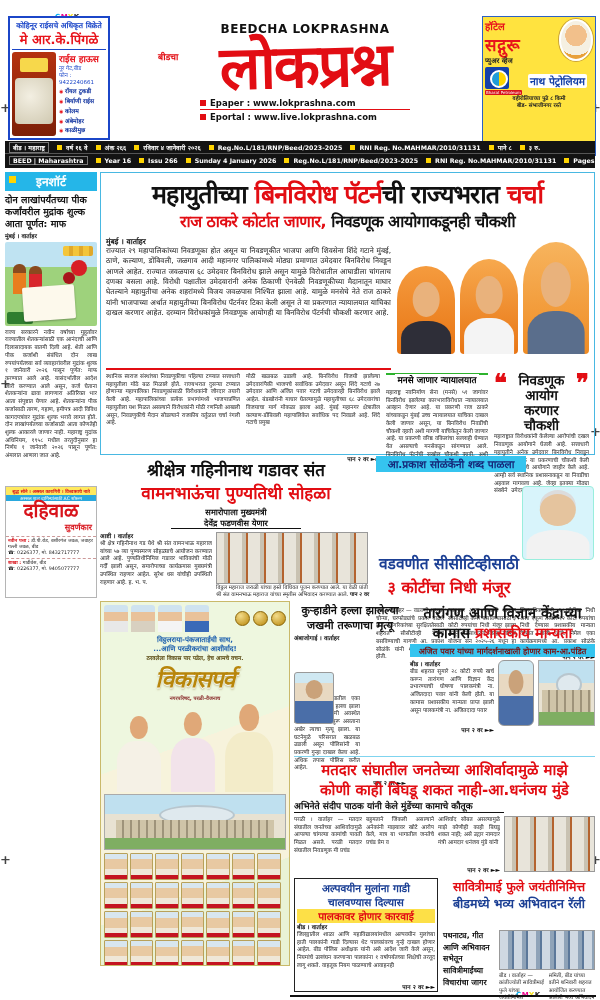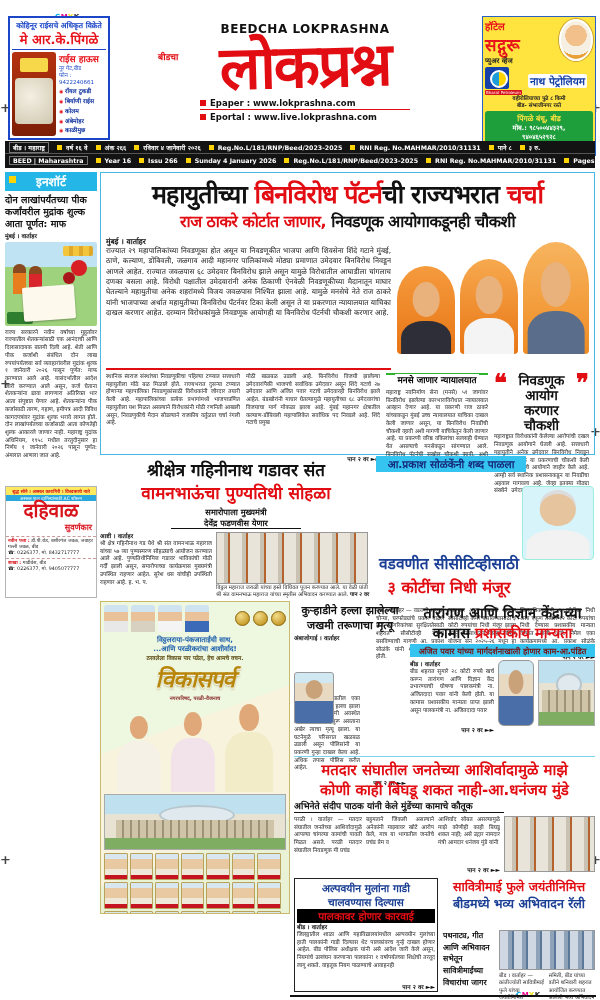--- a/index.html
+++ b/index.html
@@ -191,25 +191,20 @@
     </div>
     <div style="display:flex; gap:6px; align-items:center; margin-top:2px;">
       <div>
         <div class="bp-box"></div>
         <div class="bp-cap">Bharat Petroleum</div>
       </div>
       <div class="nath">नाथ पेट्रोलियम</div>
     </div>
     <div class="hotel-addr">वहीरोलियाच्या पुढे ८ किमी</div>
     <div class="hotel-addr">बीड- संभाजीनगर रस्ते</div>
-    <div class="pingale-box" style="margin-top:2px;">
-      <div class="a">पिंगळे बंधू, बीड</div>
-      <div class="b">मोब.: ९८५००४४३२९,</div>
-      <div class="b">९४०४६५२९२८</div>
-    </div>
   </div>
 
   <div class="abs infobar" style="left:5px; top:141px; width:590px; height:27px;">
     <div class="inforow" style="border-bottom:1px solid #555;">
       <span class="it first">बीड । महाराष्ट्र</span>
       <span class="sq"></span>
         <span class="it">वर्ष १६ वे</span>
       <span class="sq"></span>
         <span class="it">अंक २६६</span>
       <span class="sq"></span>
@@ -335,21 +330,21 @@
     <div style="display:flex; gap:4px; margin-top:9px;">
       <div class="tiny jt hide-x" style="width:68px; height:52px;">बीड । वार्ताहर — वडवणी शहरात चोऱ्या, घरफोड्यांचे प्रकार वाढले होते. नागरिकांच्या सुरक्षिततेसाठी शहरात सीसीटीव्ही यंत्रणा बसविण्याची मागणी आ. प्रकाश सोळंके यांनी शासनाकडे केली होती.</div>
       <div class="tiny jt hide-x" style="width:68px; height:52px;">त्यानुसार आता वडवणी शहरात सीसीटीव्ही कॅमेरे बसविण्यासाठी ३ कोटी रुपयांचा निधी मंजूर झाला असून सर्वसाधारण जिल्हा वार्षिक योजना सन २०२५-२६ मधून हा निधी देण्यात आला आहे.</div>
       <div style="flex:1;">
         <div class="tiny jt hide-x" style="height:46px;">जिल्हाधिकाऱ्यांनी ९ कोटींचा निधी असा एकूण तब्बल १२ कोटी रुपयांचा निधी देण्यास प्रशासकीय मान्यता देण्यात आली आहे. नेमेल एका कार्यक्रमामध्ये आ. प्रकाश सोळंके यांच्या समक्ष</div>
         <div class="more" style="font-size:6px; text-align:right;">पान २ वर ►►</div>
       </div>
     </div>
   </div>
 
-  <div class="abs vikas" style="left:100px; top:601px; width:190px; height:313px; padding:3px;">
+  <div class="abs vikas" style="left:100px; top:601px; width:190px; height:365px; padding:3px;">
     <div style="display:flex; gap:3px; align-items:center;">
       <div class="vleader" style="--c:#e8e8e8;"></div>
       <div class="vleader" style="--c:#d8d0c0;"></div>
       <div class="vleader" style="--c:#f4f4f4;"></div>
       <div class="vleader" style="--c:#3a6ab8;"></div>
       <div style="flex:1;"></div>
       <div class="coin"></div>
       <div class="coin"></div>
       <div class="coin"></div>
     </div>
@@ -441,21 +436,21 @@
         <div class="tiny jt hide-x" style="height:50px;">आशिर्वाद सोबत असल्यामुळे माझे कोणीही काही बिघडू शकत नाही; असे उद्गार नामदार मंत्री आमदार धनंजय मुंडे यांनी</div>
         <div class="more" style="font-size:6px; text-align:right;">पान २ वर ►►</div>
       </div>
       <div class="crowd" style="flex:1; height:56px;"></div>
     </div>
   </div>
 
   <div class="abs" style="left:294px; top:878px; width:144px; height:114px; border:1.5px solid #222; padding:2px;">
     <div class="h-blue" style="font-size:10.5px; white-space:nowrap;">अल्पवयीन मुलांना गाडी</div>
     <div class="h-blue" style="font-size:10.5px; white-space:nowrap;">चालवण्यास दिल्यास</div>
-    <div class="h-red" style="font-size:10.5px; white-space:nowrap; background:#000000;">पालकावर होणार कारवाई</div>
+    <div class="h-red" style="font-size:10.5px; white-space:nowrap; background:#fde047;">पालकावर होणार कारवाई</div>
     <div class="byline">बीड । वार्ताहर</div>
     <div class="tiny jt hide-x" style="height:52px;">जिल्ह्यातील शाळा आणि महाविद्यालयांमधील अल्पवयीन मुलांच्या हाती पालकांनी गाडी दिल्यास थेट पालकांवरच गुन्हे दाखल होणार आहेत. बीड पोलिस अधीक्षक यांनी असे आदेश जारी केले असून, नियमांचे उल्लंघन करणाऱ्या पालकांना १ वर्षापर्यंतच्या शिक्षेची तरतूद लागू शकते. वाहतूक नियम पाळण्याचे आवाहनही</div>
     <div class="more" style="font-size:6px; text-align:right;">पान २ वर ►►</div>
   </div>
 
   <div class="abs" style="left:443px; top:878px; width:152px; height:114px;">
     <div class="h-red" style="font-size:12.5px; white-space:nowrap;">सावित्रीमाई फुले जयंतीनिमित्त</div>
     <div class="h-blue" style="font-size:12.5px; white-space:nowrap;">बीडमध्ये भव्य अभिवादन रॅली</div>
     <div style="display:flex; gap:4px; margin-top:18px;">
       <div style="width:52px; font-size:7.8px; font-weight:bold; line-height:1.5; color:#111;">पथनाट्य, गीत आणि अभिवादन सभेतून सावित्रीमाईंच्या विचारांचा जागर</div>

